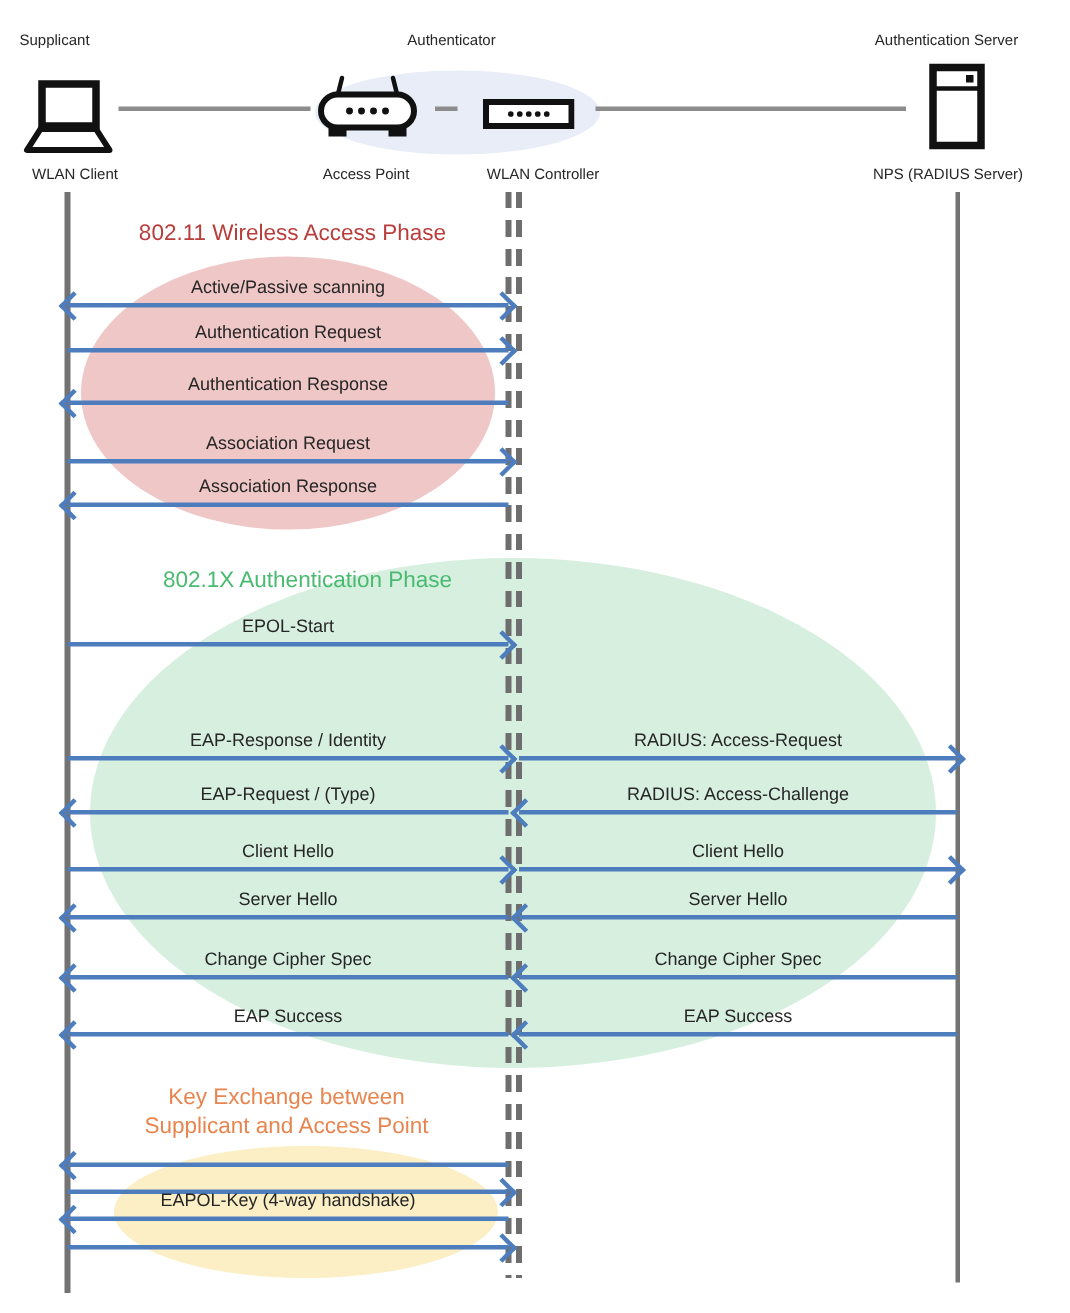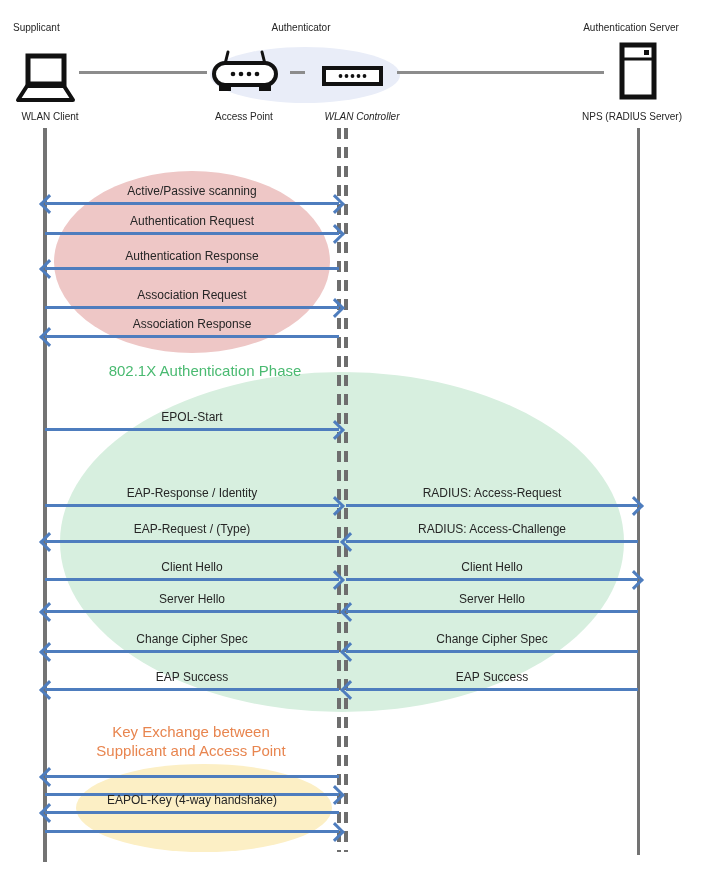--- a/index.html
+++ b/index.html
@@ -72,29 +72,30 @@
     <circle cx="42.5" cy="10" r="1.9" fill="#111"></circle>
   </svg>
   <svg class="icon" style="left:619px;top:42px;" width="38" height="58" viewBox="0 0 38 58">
     <rect x="3" y="3" width="32" height="52" fill="#fff" stroke="#111" stroke-width="5"></rect>
     <line x1="3" y1="17" x2="35" y2="17" stroke="#111" stroke-width="3"></line>
     <rect x="25" y="8" width="5" height="5" fill="#111"></rect>
   </svg>
 
   <div class="abs lbl-text center" style="left:0px;top:108px;width:100px;">WLAN Client</div>
   <div class="abs lbl-text center" style="left:184px;top:108px;width:120px;">Access Point</div>
-  <div class="abs lbl-text center" style="left:302px;top:108px;width:120px;font-style:italic;">WLAN Controller</div>
+  <div class="abs lbl-text center" style="left:302px;top:108px;width:120px;">WLAN Controller</div>
   <div class="abs lbl-text center" style="left:562px;top:108px;width:140px;">NPS (RADIUS Server)</div>
 
   <div class="lifeline" style="left:43px;top:128px;width:4px;height:734px;"></div>
   <div class="dashline" style="left:337px;top:128px;height:724px;"></div>
   <div class="dashline" style="left:344px;top:128px;height:724px;"></div>
   <div class="lifeline" style="left:637px;top:128px;width:3px;height:727px;"></div>
 
-  <div class="phase-title" style="left:45px;top:361px;width:320px;color:#4ABA71;">802.1X Authentication Phase</div>
+  <div class="phase-title" style="left:45px;top:146px;width:300px;color:#B83D3B;">802.11 Wireless Access Phase</div>
+  <div class="phase-title" style="left:45px;top:377px;width:320px;color:#4ABA71;">802.1X Authentication Phase</div>
   <div class="phase-title" style="left:45px;top:722px;width:292px;color:#E8854F;">Key Exchange between</div>
   <div class="phase-title" style="left:45px;top:741px;width:292px;color:#E8854F;">Supplicant and Access Point</div>
 
   <div class="msg dir-both" style="left:45px;top:182px;width:294px;">
     <div class="lbl">Active/Passive scanning</div>
     <div class="line">
         <span class="hl"></span>
         <span class="hr"></span>
       </div>
   </div>

